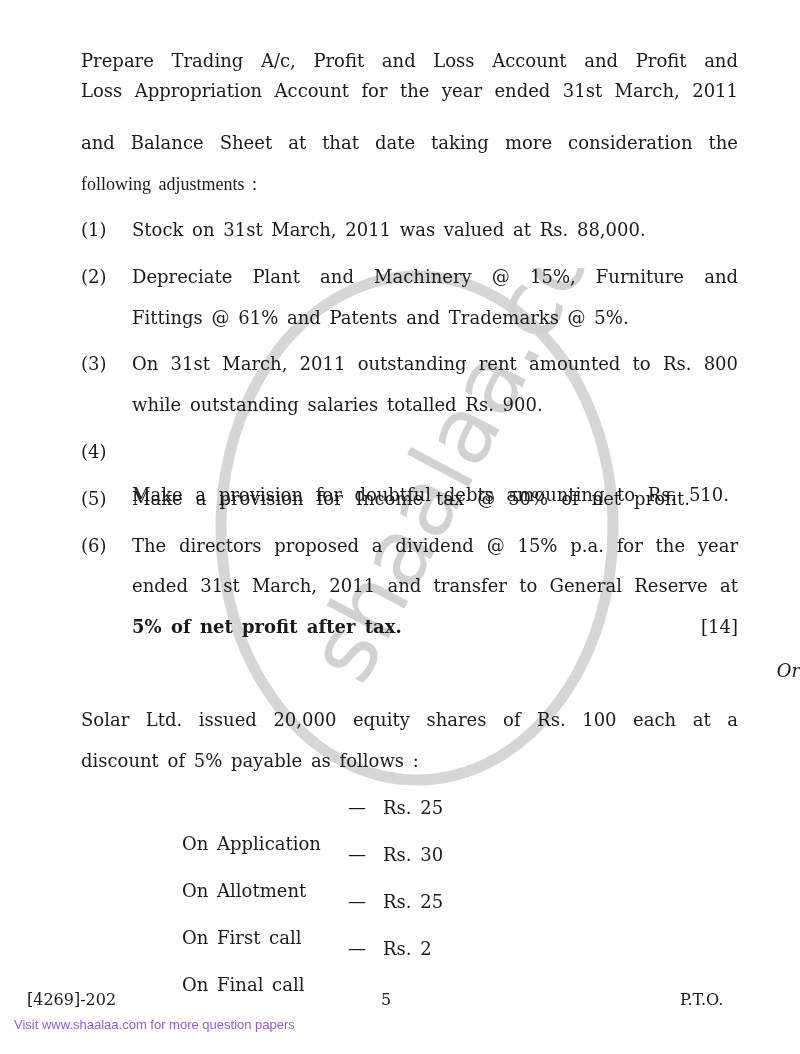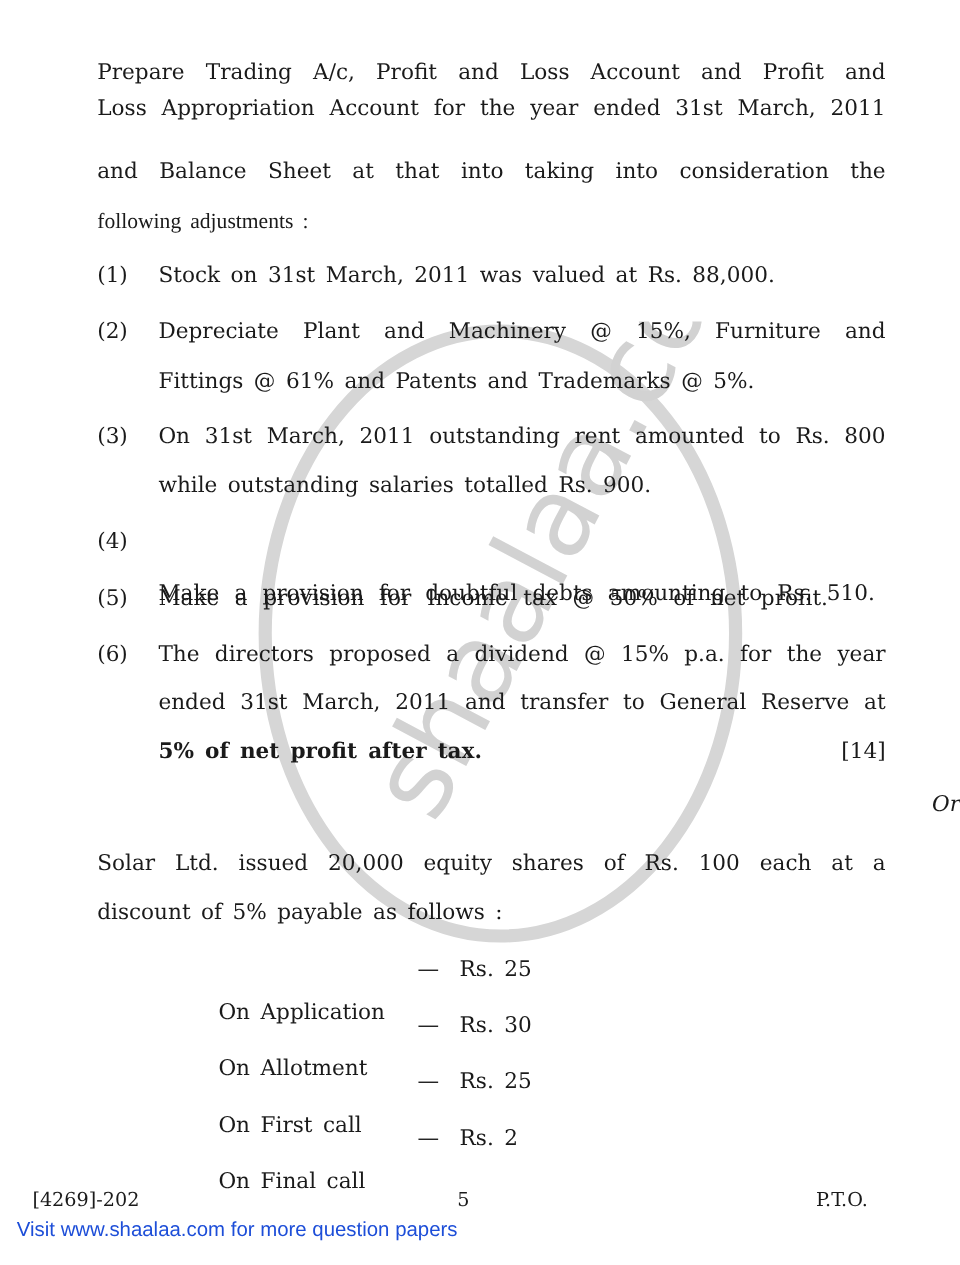--- a/index.html
+++ b/index.html
@@ -91,24 +91,24 @@
       white-space: nowrap;
     }
     .footer.left { left: 27px; }
     .footer.center { left: 381px; }
     .footer.right { left: 680px; }
     .visit {
       position: absolute;
       left: 14px;
       top: 1013px;
       font-family: "Liberation Sans", "DejaVu Sans", sans-serif;
-      font-size: 17px;
+      font-size: 13px;
       line-height: 24px;
       white-space: nowrap;
-      color: #1d4ed8;
+      color: #8b5cf6;
     }
   </style>
 </head>
 <body>
 
 <div class="page">
 
   <div class="watermark">
     <svg viewBox="0 0 410 520" xmlns="http://www.w3.org/2000/svg">
       <ellipse cx="205" cy="260" rx="196" ry="252" fill="none" stroke="#d6d6d6" stroke-width="11"></ellipse>
@@ -118,21 +118,21 @@
 
   <div class="content">
 
     <div class="line" style="top:48px;">
       <span class="item-text" style="left:0;width:657px;">Prepare Trading A/c, Profit and Loss Account and Profit and</span>
     </div>
     <div class="line" style="top:78px;">
       <span class="item-text" style="left:0;width:657px;">Loss Appropriation Account for the year ended 31st March, 2011</span>
     </div>
     <div class="line" style="top:130px;">
-      <span class="item-text" style="left:0;width:657px;">and Balance Sheet at that into taking into consideration the</span>
+      <span class="item-text" style="left:0;width:657px;">and Balance Sheet at that date taking more consideration the</span>
     </div>
     <div class="line" style="top:171px;font-family:Liberation Serif, serif;">
       <span class="item-text last-left" style="left:0;width:657px;">following adjustments :</span>
     </div>
 
     <div class="line" style="top:217px;">
       <span class="num">(1)</span>
       <span class="item-text last-left">Stock on 31st March, 2011 was valued at Rs. 88,000.</span>
     </div>
 

